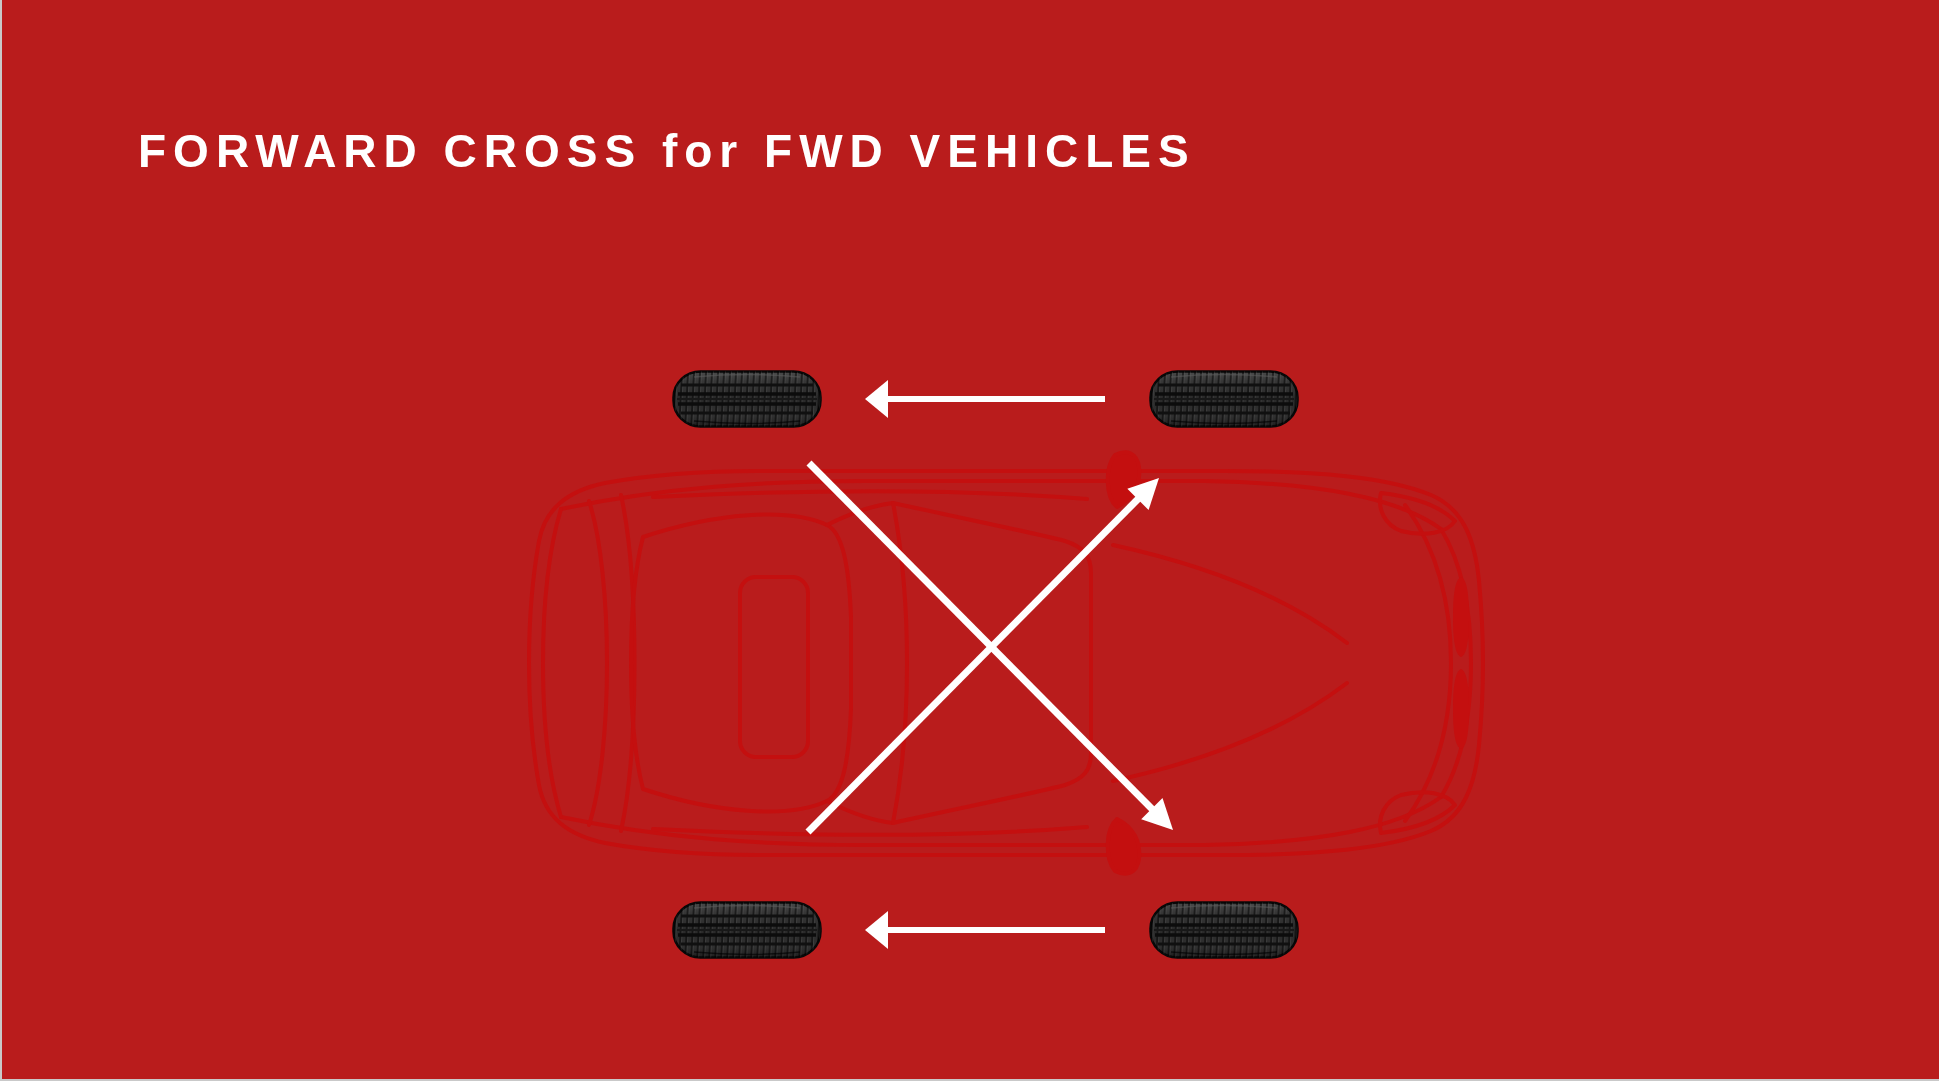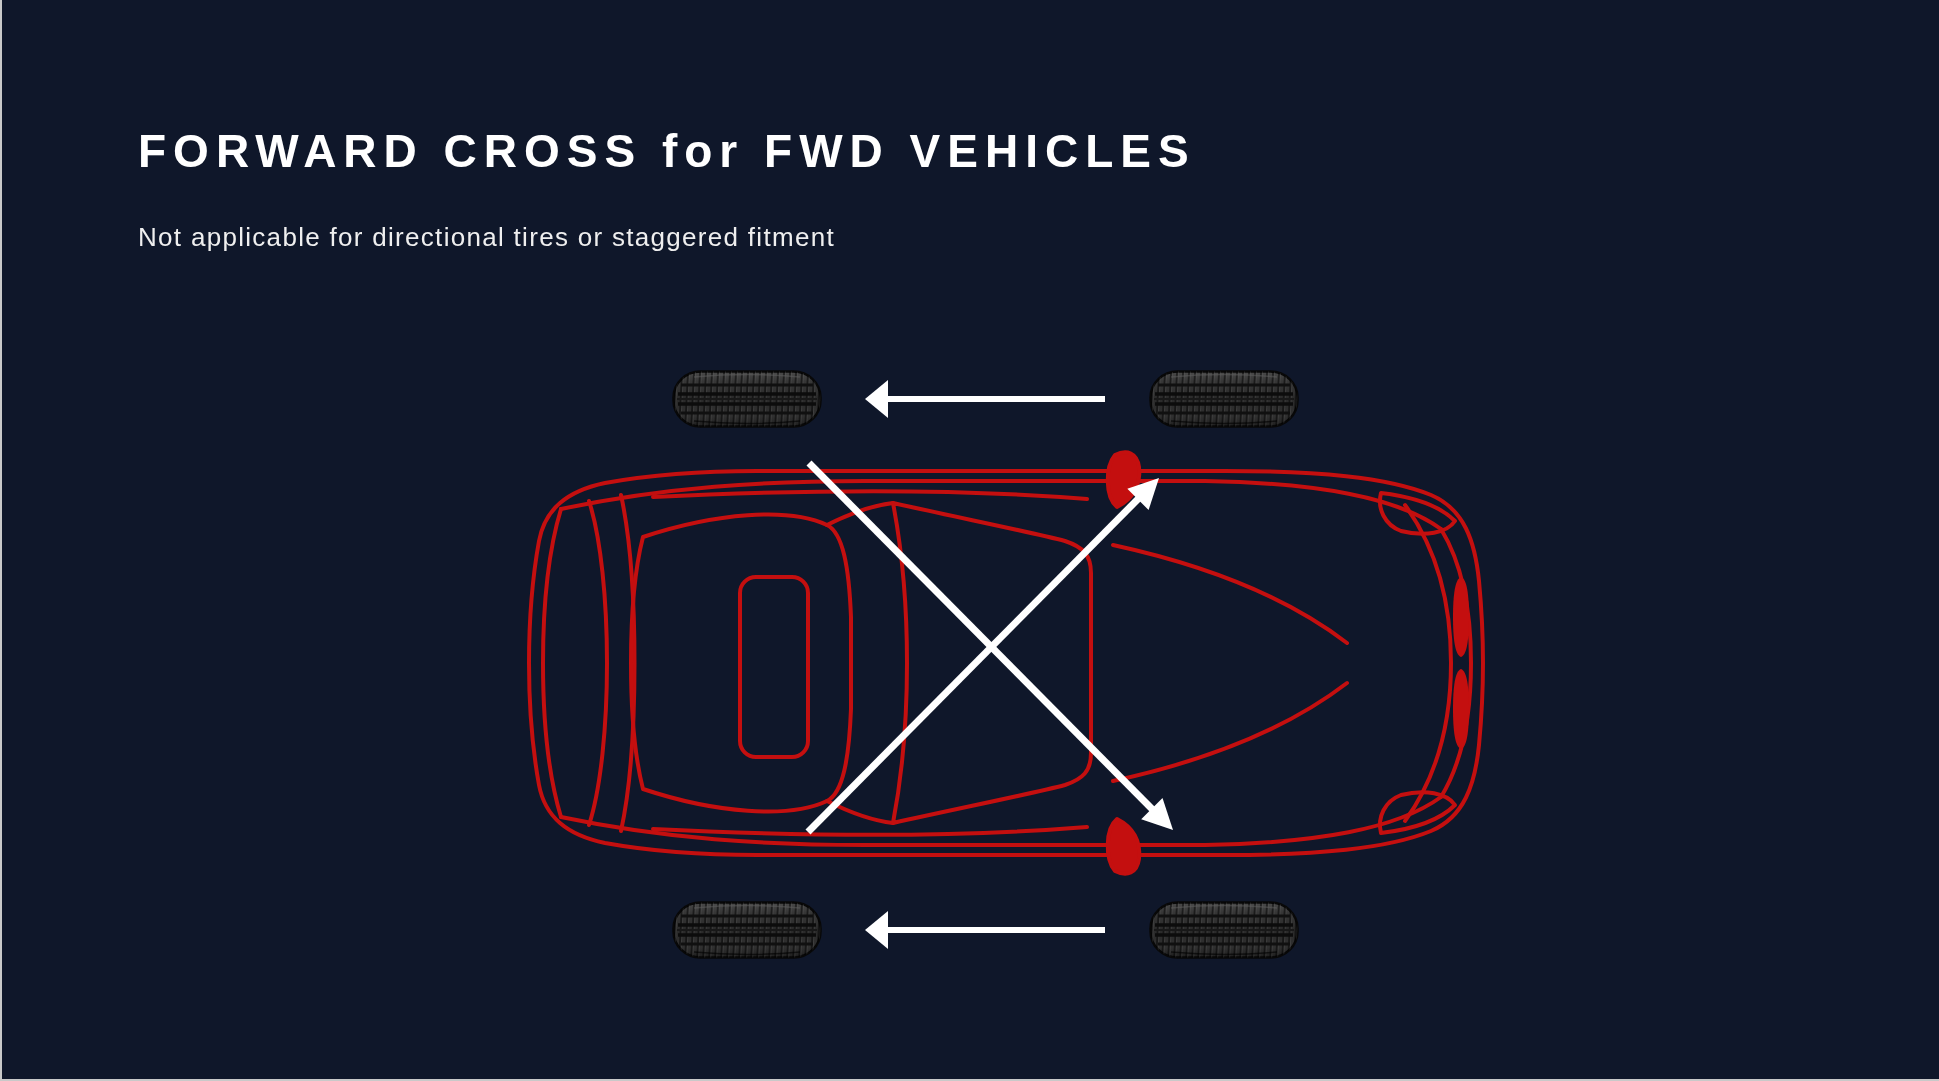--- a/index.html
+++ b/index.html
@@ -1,19 +1,19 @@
 <!DOCTYPE html>
 <html><head>
 <meta charset="utf-8">
 <style>
   html,body{margin:0;padding:0;background:#000;}
   .slide{
     position:relative;
     width:1939px;height:1081px;
-    background:#0f172a;
+    background:#b91c1c;
     overflow:hidden;
     box-sizing:border-box;
     border-left:2px solid #c9c9c9;
     border-bottom:2px solid #c9c9c9;
     font-family:"Liberation Sans", sans-serif;
   }
   .title{
     position:absolute;left:136px;top:126px;
     font-size:46px;font-weight:700;letter-spacing:7px;
     color:#ffffff;white-space:nowrap;line-height:1.1;
@@ -58,21 +58,20 @@
         <path d="M5,29 H145" stroke="#181818" stroke-width="2"></path>
         <path d="M6,34 H144" stroke="#0c0c0c" stroke-width="3.5"></path>
         <path d="M9,43 H141" stroke="#101010" stroke-width="3"></path>
         <path d="M22,7 C 60,3.5 90,3.5 128,7" stroke="#5c5c5c" stroke-width="1.6" fill="none" opacity="0.55"></path>
         <path d="M22,51 C 60,54.5 90,54.5 128,51" stroke="#000000" stroke-width="1.6" fill="none" opacity="0.6"></path>
       </g>
     </defs>
   </svg>
 
   <div class="title">FORWARD CROSS for FWD VEHICLES</div>
-  <div class="subtitle">Not applicable for directional tires or staggered fitment</div>
 
   <svg class="car" viewBox="0 0 960 436" fill="none" stroke="#c40f0f" stroke-width="4" stroke-linecap="round" stroke-linejoin="round">
 
     <path d="M14,96 C6,140 4,182 4,218 C4,254 6,296 14,340 C20,372 42,390 80,398 C124,406 172,410 232,410 L700,410 C792,410 862,404 906,386 C939,372 950,340 954,300 C957,268 958,242 958,218 C958,194 957,168 954,136 C950,96 939,64 906,50 C862,32 792,26 700,26 L232,26 C172,26 124,30 80,38 C42,46 20,64 14,96 Z"></path>
 
     <path d="M36,64 C140,42 240,36 340,36 L680,36 C792,38 872,52 916,84"></path>
     <path d="M36,372 C140,394 240,400 340,400 L680,400 C792,398 872,384 916,352"></path>
 
     <path d="M36,64 C22,110 18,162 18,218 C18,274 22,326 36,372"></path>
     <path d="M64,56 C88,130 88,306 64,380"></path>

